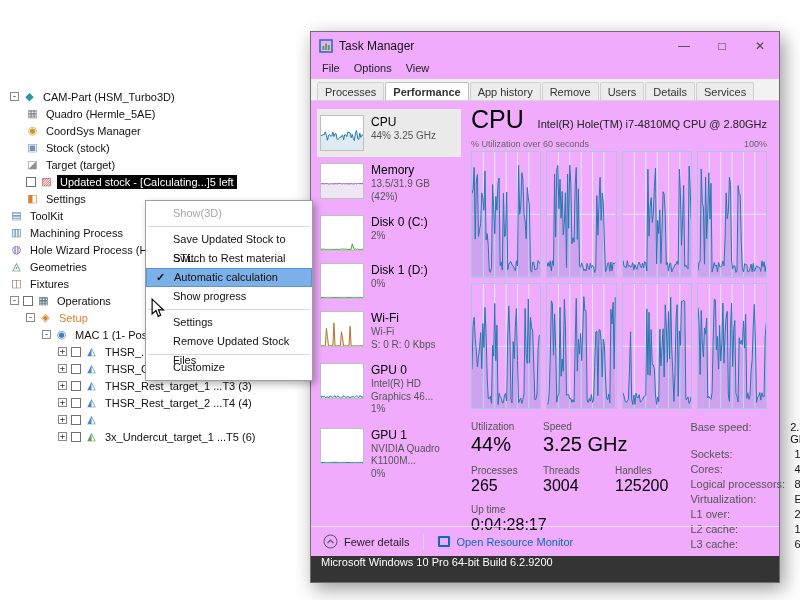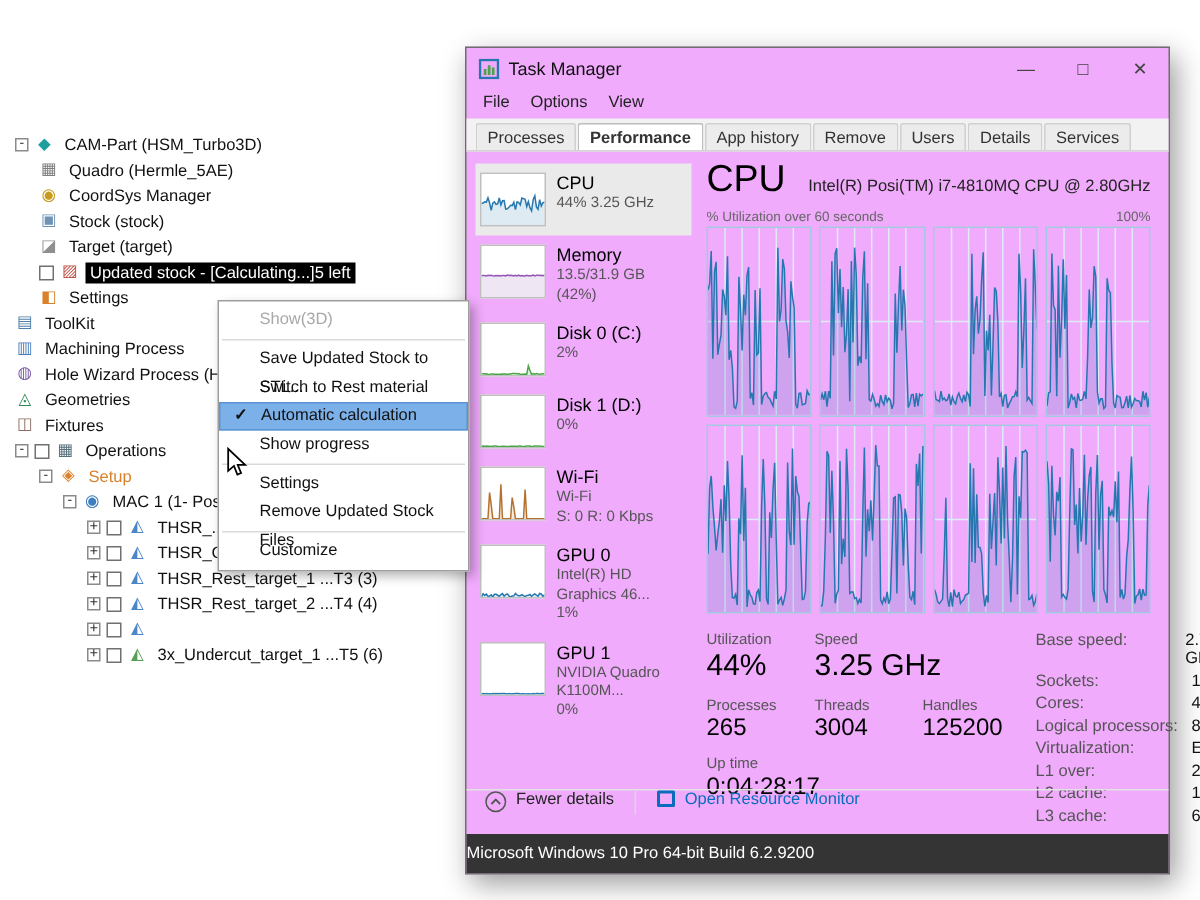--- a/index.html
+++ b/index.html
@@ -64,27 +64,27 @@
   .stats-row{display:flex;margin-bottom:9px}
   .stat{margin-right:22px;min-width:50px}
   .stat .lab{font-size:10px;color:#555;margin-bottom:1px}
   .stat .val{font-size:16px;color:#000}
   .stat .val.big{font-size:20px}
   .details{width:168px;font-size:11px}
   .drow{display:flex;margin-bottom:3px}
   .dl{width:104px;color:#555}
   .dv{color:#111}
 
-  .tm-footer{flex:0 0 30px;border-top:1px solid #e2e2e2;display:flex;padding-left:12px;gap:6px}
+  .tm-footer{flex:0 0 30px;border-top:1px solid #e2e2e2;display:flex;align-items:center;padding-left:12px;gap:6px}
   .fd-label{color:#222}
   .vsep{width:1px;height:16px;background:#d8d8d8;margin:0 8px}
   .rm-link{color:#0b6cbd;text-decoration:none}
   .rm-ico{width:12px;height:11px;display:inline-block;border:2px solid #0b6cbd;border-radius:1px}
 
-  .tm-status{flex:0 0 26px;background:#343434;color:#fff;display:flex;align-items:center;font-size:11px}
+  .tm-status{flex:0 0 26px;background:#343434;color:#fff;display:flex;align-items:flex-start;padding-left:10px;font-size:11px}
 </style>
 </head>
 <body>
 
 <div class="tree" id="tree">
     <div class="tree-row" style="padding-left: 4px;">
       <span class="expander">-</span>
       <span class="ticon" style="color: rgb(31, 158, 158);">◆</span>
       <span class="tlabel">CAM-Part (HSM_Turbo3D)</span>
     </div>
@@ -324,21 +324,21 @@
             <div class="sb-name">GPU 1</div>
             <div class="sb-detail">NVIDIA Quadro K1100M...</div>
             <div class="sb-detail">0%</div>
           </div>
         </div>
       </div>
 
     <div class="main">
       <div class="main-head">
         <span class="cpu-title">CPU</span>
-        <span class="cpu-sub">Intel(R) Posi(TM) i7-4810MQ CPU @ 2.80GHz</span>
+        <span class="cpu-sub">Intel(R) Hole(TM) i7-4810MQ CPU @ 2.80GHz</span>
       </div>
       <div class="graph-labels">
         <span>% Utilization over 60 seconds</span>
         <span style="margin-left:auto">100%</span>
       </div>
       <div class="core-grid" id="coreGrid">
           <div class="core">
             <svg viewBox="0 0 100 100" preserveAspectRatio="none">
               <line x1="16.67" y1="0" x2="16.67" y2="100" stroke="#ddecf6" stroke-width="1" vector-effect="non-scaling-stroke"></line>
               <line x1="33.33" y1="0" x2="33.33" y2="100" stroke="#ddecf6" stroke-width="1" vector-effect="non-scaling-stroke"></line>

